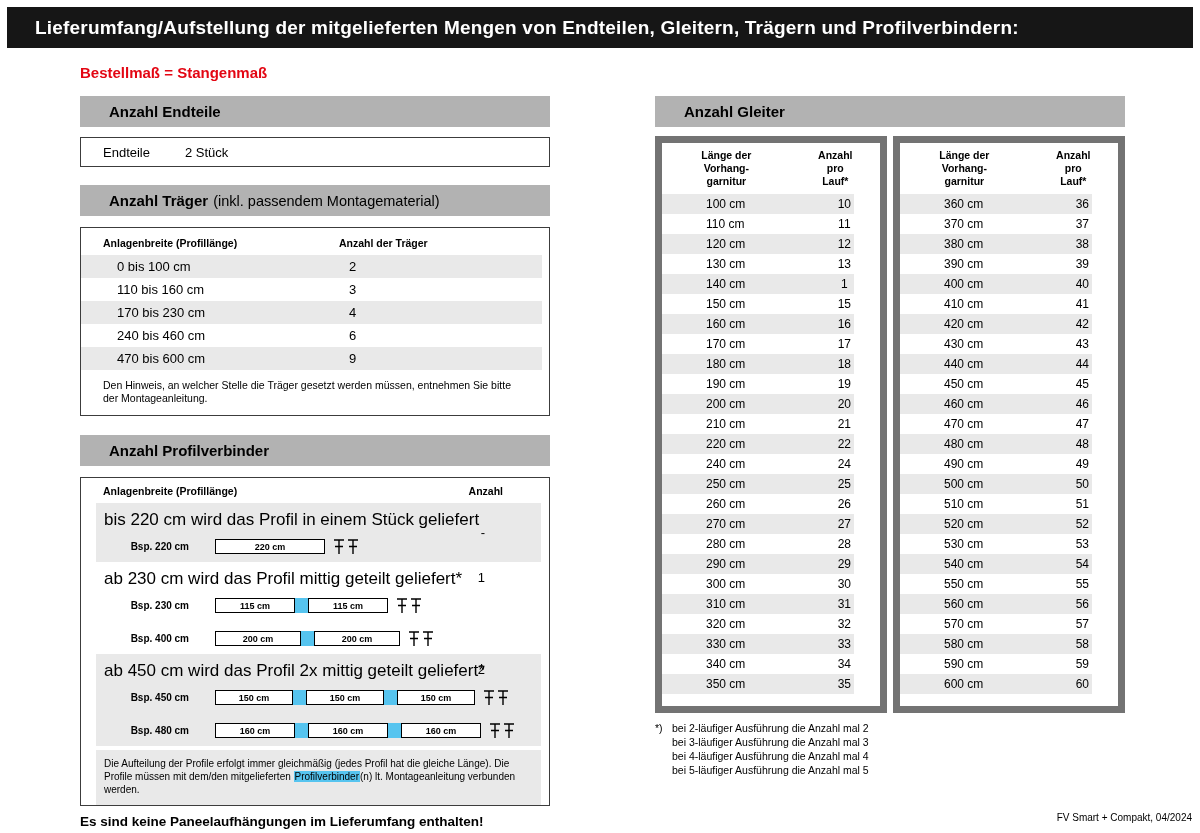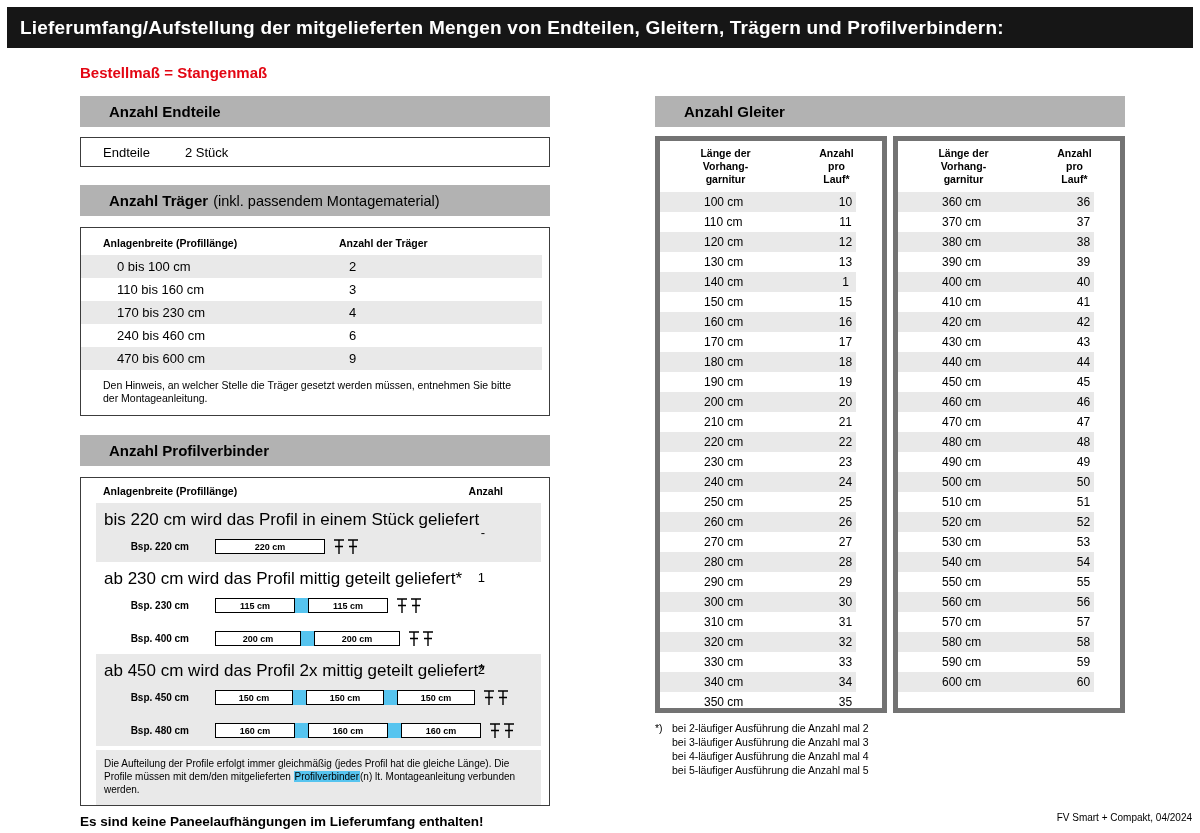--- a/index.html
+++ b/index.html
@@ -3,21 +3,21 @@
 <meta charset="utf-8">
 <style>
   html,body{margin:0;padding:0;}
   body{
     width:1200px;height:833px;position:relative;background:#fff;color:#000;
     font-family:"Liberation Sans", sans-serif;overflow:hidden;
   }
   
   .titlebar{
     position:absolute;left:7px;top:7px;width:1186px;height:41px;background:#161616;
-    color:#fff;display:flex;align-items:center;padding-left:13px;box-sizing:border-box;
+    color:#fff;display:flex;align-items:center;padding-left:28px;box-sizing:border-box;
     font-size:19px;font-weight:bold;letter-spacing:.2px;
   }
   .subtitle{position:absolute;left:80px;top:64px;color:#e30613;font-weight:bold;font-size:15px;}
 
   .col-left{position:absolute;left:80px;top:96px;width:470px;}
   .col-right{position:absolute;left:655px;top:96px;width:470px;}
 
   .section-bar{
     background:#b2b2b2;height:31px;display:flex;align-items:center;padding-left:29px;
     box-sizing:border-box;font-size:15px;font-weight:bold;
@@ -65,21 +65,21 @@
   .bracket{margin-left:8px;flex:none;}
   .pv-note{
     margin:4px 8px 0 15px;background:#e9e9e9;padding:7px 10px 9px 8px;
     font-size:10px;line-height:1.32;
   }
   .hl{background:#56c4ef;padding:0 1px;}
   .paneel-note{margin-top:8px;font-size:13.5px;font-weight:bold;}
 
   
   .gl-tables{display:flex;gap:6px;margin-top:9px;height:577px;}
-  .gl-table{border:5px solid #737373;flex:1;overflow:hidden;}
+  .gl-table{border:7px solid #737373;flex:1;overflow:hidden;}
   .gl-head{height:51px;display:flex;align-items:center;font-size:10.5px;font-weight:bold;}
   .gl-head span{white-space:pre-line;line-height:1.22;text-align:center;}
   .gl-h1{flex:1.18;} .gl-h2{flex:0.82;}
   .gl-rows > div{height:20px;display:flex;align-items:center;font-size:12px;}
   .gl-rows > div:nth-of-type(odd){
     background:linear-gradient(90deg,#e9e9e9 0,#e9e9e9 calc(100% - 26px),#fff calc(100% - 26px));
   }
   .gl-c1{flex:1.18;padding-left:44px;box-sizing:border-box;}
   .gl-c2{flex:0.82;text-align:center;}
   .gl-footnotes{margin-top:8px;font-size:10.5px;}
@@ -303,24 +303,20 @@
           <div>
             <span class="gl-c1">210 cm</span>
             <span class="gl-c2">21</span>
           </div>
 
           <div>
             <span class="gl-c1">220 cm</span>
             <span class="gl-c2">22</span>
           </div>
 
-          <div>
-            <span class="gl-c1">230 cm</span>
-            <span class="gl-c2">23</span>
-          </div>
 
           <div>
             <span class="gl-c1">240 cm</span>
             <span class="gl-c2">24</span>
           </div>
 
           <div>
             <span class="gl-c1">250 cm</span>
             <span class="gl-c2">25</span>
           </div>

